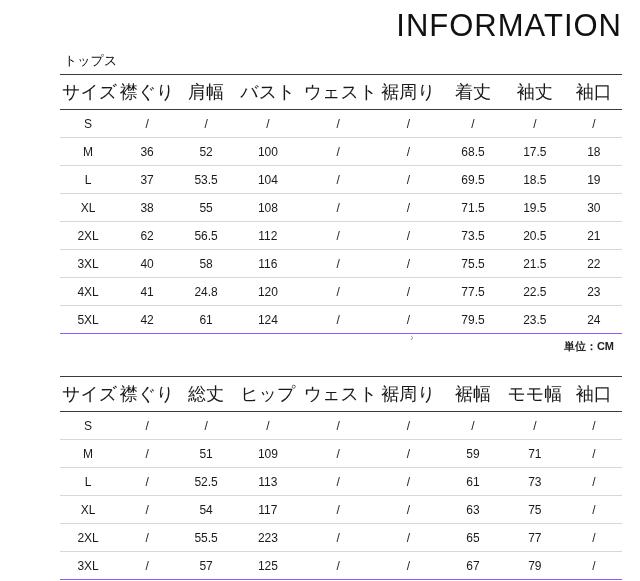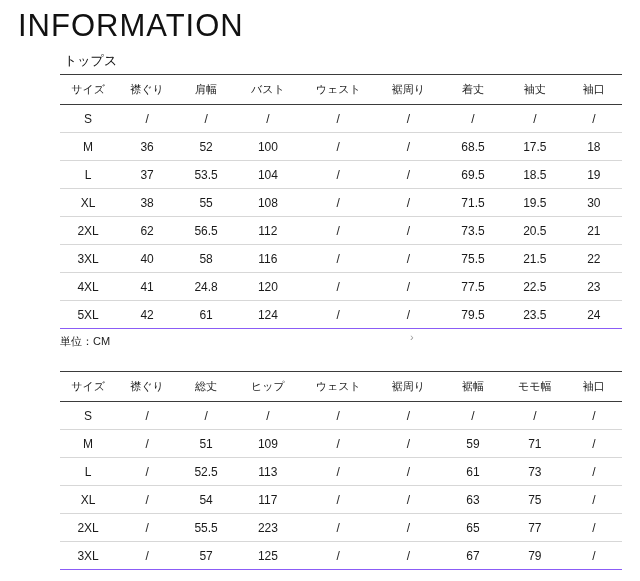--- a/index.html
+++ b/index.html
@@ -15,21 +15,21 @@
     overflow: hidden;
   }
   .page {
     position: relative;
     width: 640px;
     height: 581px;
     box-sizing: border-box;
     padding: 0 18px;
   }
   .doc-title {
-    text-align: left;
+    text-align: right;
     font-size: 31px;
     font-weight: 400;
     letter-spacing: 1px;
     color: #111;
     margin: 8px 0 6px 0;
     font-family: "Liberation Sans", sans-serif;
   }
   .section {
     margin-top: 4px;
     margin-left: 42px;
@@ -55,34 +55,36 @@
     border-bottom: 1px solid #d7d7d7;
     padding: 4px 2px;
     text-align: center;
     font-weight: 400;
     color: #1a1a1a;
     height: 19px;
     white-space: nowrap;
   }
   table.size-table thead th {
     border-bottom: 1px solid #3b3b3b;
-    font-size: 11px;
+    font-size: 18px;
     padding-bottom: 5px;
     padding-top: 5px;
   }
   table.size-table tbody tr:last-child td {
     border-bottom: 1px solid #8b5cf6;
   }
   td.size-cell {
     font-size: 12px;
   }
   .unit-note {
+    text-align: right;
     font-size: 11px;
     color: #222;
     padding: 5px 8px 0 0;
+    font-weight: bold;
   }
   .section-gap {
     height: 18px;
   }
   .arrow-marker {
     position: absolute;
     left: 410px;
     top: 324px;
     font-size: 11px;
     color: #9a9a9a;

